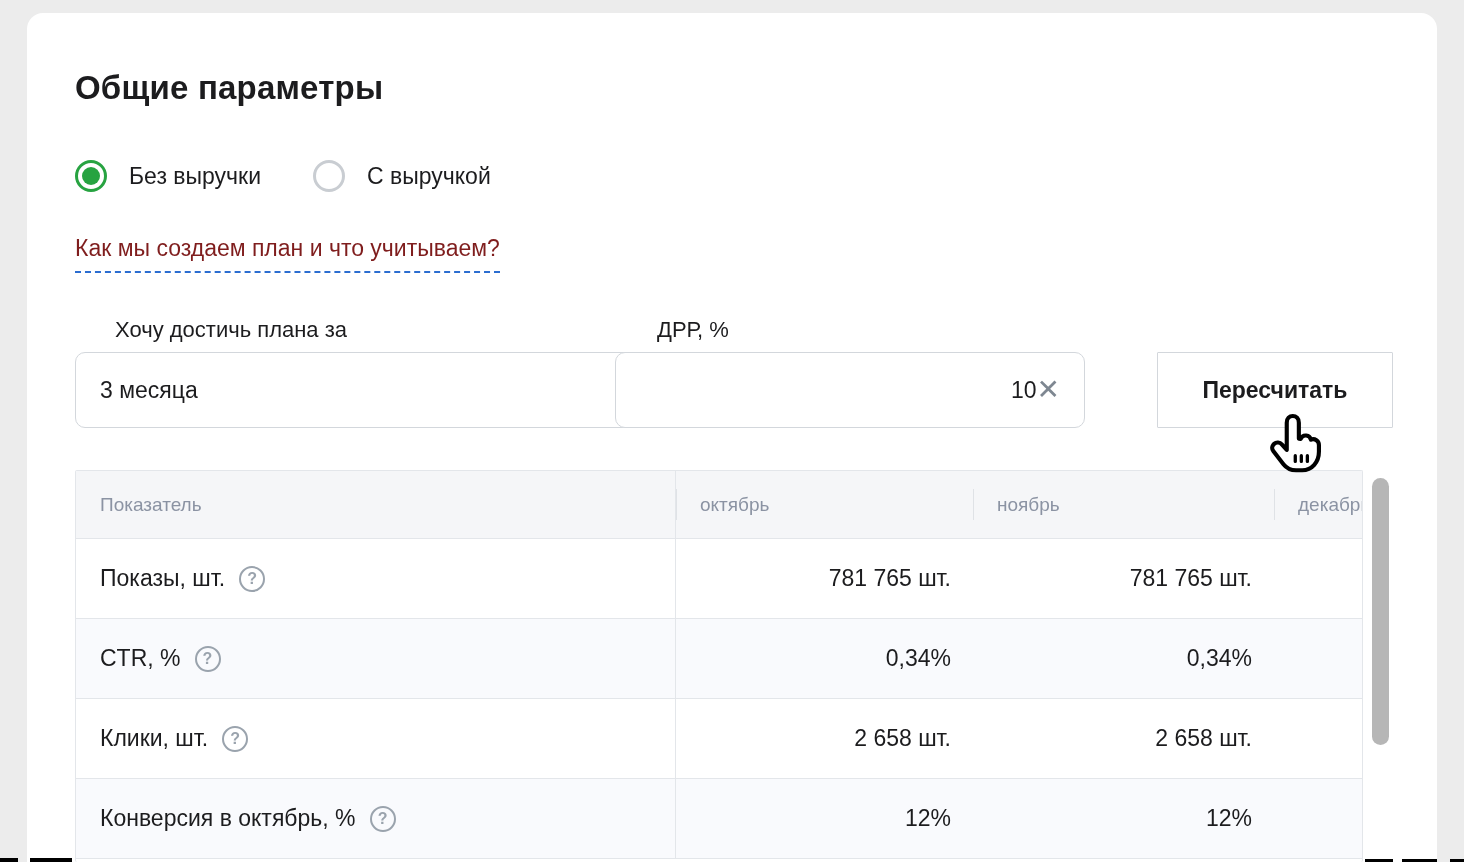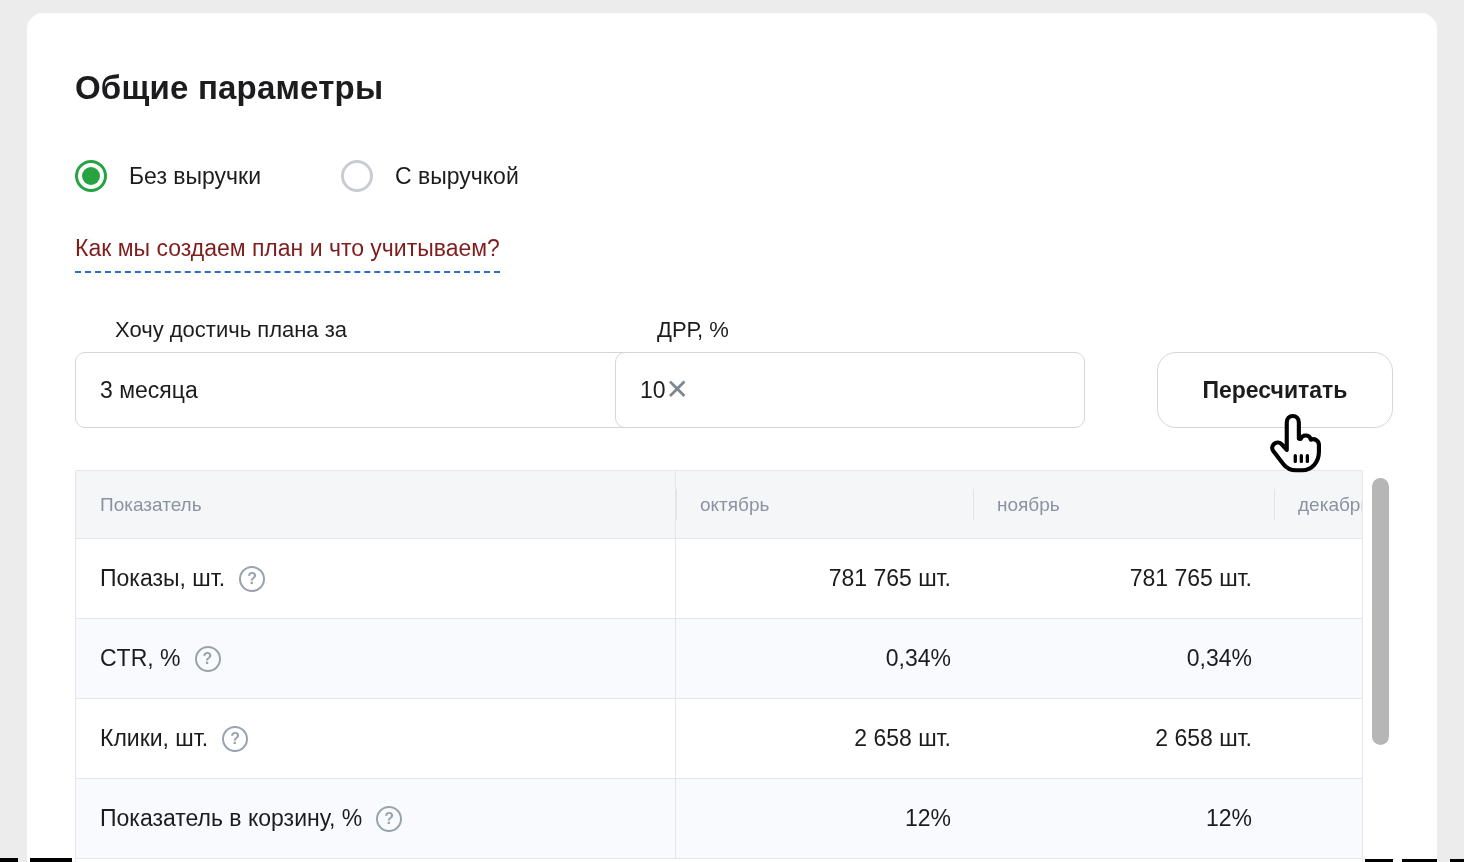--- a/index.html
+++ b/index.html
@@ -16,21 +16,21 @@
     width:1410px; height:849px;
     background:#fff;
     border-radius:16px 16px 0 0;
   }
   .page-title {
     position:absolute; left:48px; top:56px;
     font-size:33px; font-weight:700; letter-spacing:.2px;
   }
   .radio-row {
     position:absolute; left:48px; top:147px;
-    display:flex; align-items:center; gap:80px;
+    display:flex; align-items:center; gap:52px;
     font-size:23px;
   }
   .radio-opt { display:flex; align-items:center; gap:22px; cursor:pointer; }
   .radio-circle {
     width:32px; height:32px; border-radius:50%;
     border:3px solid #c9cdd2; background:#fff; position:relative; flex:0 0 auto;
   }
   .radio-opt.selected .radio-circle { border-color:#27a341; }
   .radio-opt.selected .radio-circle::after {
     content:""; position:absolute; left:50%; top:50%;
@@ -51,25 +51,25 @@
   }
   .label-period { left:48px; }
   .label-drr { left:590px; }
   .control {
     position:absolute; top:339px; height:76px;
     border:1px solid #d3d7dc; border-radius:10px; background:#fff;
     display:flex; align-items:center;
     font-size:23px;
   }
   .select-period { left:48px; width:610px; padding:0 24px; justify-content:space-between; cursor:pointer; }
-  .input-drr { left:588px; width:470px; padding:0 24px; justify-content:flex-start; }
+  .input-drr { left:588px; width:470px; padding:0 24px; justify-content:flex-end; }
   .input-drr .value { color:#1c1c1e; }
   .btn-recalc {
     position:absolute; left:1130px; top:339px; width:236px; height:76px;
-    background:#fff; border:1px solid #d3d7dc; border-radius:19px;
+    background:#fff; border:1px solid #d3d7dc; border-radius:1px;
     font-size:23px; font-weight:700; color:#1c1c1e;
     display:flex; align-items:center; justify-content:center;
     cursor:pointer; font-family:"Liberation Sans", sans-serif;
   }
   .chev-icon svg, .clear-icon { color:#7e8791; }
   .clear-icon {
     font-size:28px; line-height:1; cursor:pointer; color:#7e8791;
     font-weight:400;
   }
   
@@ -195,21 +195,21 @@
     <div class="cell label">
       <span>Клики, шт.</span>
       <span class="help-dot">?</span>
     </div>
     <div class="cell num">2 658 шт.</div>
     <div class="cell num">2 658 шт.</div>
     <div class="cell"></div>
   </div>
         <div class="t-row tint">
     <div class="cell label">
-      <span>Показатель в корзину, %</span>
+      <span>Конверсия в октябрь, %</span>
       <span class="help-dot">?</span>
     </div>
     <div class="cell num">12%</div>
     <div class="cell num">12%</div>
     <div class="cell"></div>
   </div>
       </div>
   </div>
 
   <div class="scrollbar-thumb"></div>

